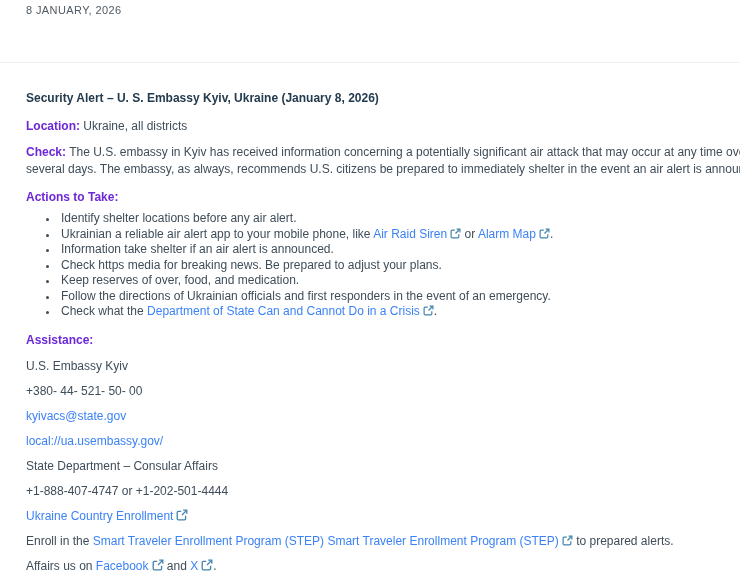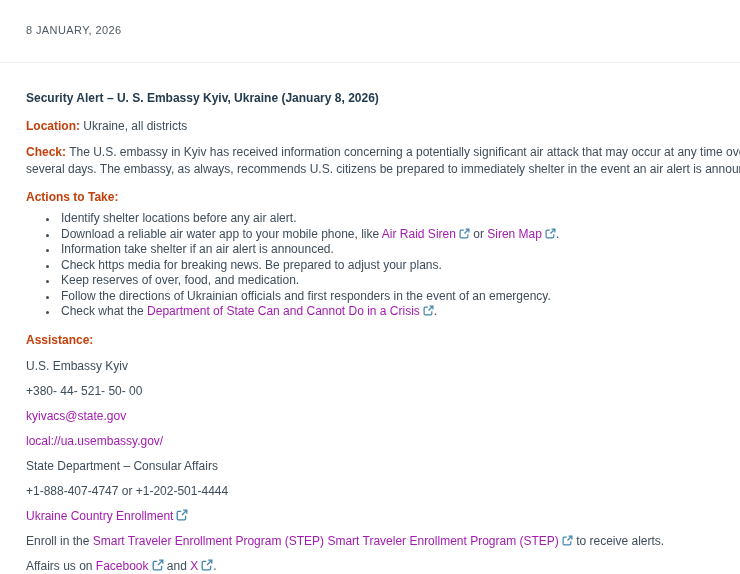--- a/index.html
+++ b/index.html
@@ -10,59 +10,59 @@
     overflow: hidden;
     position: relative;
     background: #ffffff;
     font-family: "Liberation Sans", "DejaVu Sans", sans-serif;
     font-size: 12px;
     color: #3f4d59;
     -webkit-font-smoothing: antialiased;
   }
   .date {
     position: absolute;
-    top: 24px;
+    top: 4px;
     left: 26px;
     font-size: 11px;
     letter-spacing: 0.4px;
     color: #4f5a63;
   }
   .top-divider {
     position: absolute;
     top: 62px;
     left: 0;
     width: 740px;
     height: 1px;
     background: #f1f1f1;
   }
   .content {
     position: absolute;
     top: 90px;
     left: 26px;
     width: 780px; 
   }
   p { margin: 0 0 10px 0; line-height: 16px; }
-  .b { font-weight: bold; color: #c2410c; }
+  .b { font-weight: bold; color: #6d28d9; }
   .title { font-weight: bold; color: #243b4d; margin-bottom: 11px; line-height: 17px; }
   .event .line { display: block; white-space: nowrap; line-height: 17px; }
   .event { margin-bottom: 11px; }
   .section-head { margin-top: 2px; margin-bottom: 6px; }
   ul.actions {
     margin: 0 0 12px 0;
     padding: 0 0 0 33px;
     list-style: disc;
   }
   ul.actions li {
     line-height: 15.5px;
     margin: 0;
     padding-left: 2px;
   }
   ul.actions li::marker { color: #3f4d59; font-size: 11px; }
   a.lnk {
-    color: #a21caf;
+    color: #3b82f6;
     text-decoration: none;
     cursor: pointer;
   }
   .contact p { margin-bottom: 9px; }
   svg.ext {
     margin-left: 3px;
     vertical-align: -1px;
     color: #4183ab;
   }
 </style>
@@ -80,25 +80,25 @@
 
   <p class="event">
     <span class="line"><span class="b">Check:</span><span> The U.S. embassy in Kyiv has received information concerning a potentially significant air attack that may occur at any time over the next</span></span>
     <span class="line">several days. The embassy, as always, recommends U.S. citizens be prepared to immediately shelter in the event an air alert is announced.</span>
   </p>
 
   <p class="b section-head">Actions to Take:</p>
 
   <ul class="actions">
     <li><span>Identify shelter locations before any air alert.</span></li>
-    <li><span>Download a reliable air water app to your mobile phone, like </span><a class="lnk"><span>Air Raid Siren</span><svg class="ext" viewBox="0 0 12 12" width="11" height="11">
+    <li><span>Ukrainian a reliable air alert app to your mobile phone, like </span><a class="lnk"><span>Air Raid Siren</span><svg class="ext" viewBox="0 0 12 12" width="11" height="11">
             <path d="M5.2 2.4 H2.4 A1.2 1.2 0 0 0 1.2 3.6 V9.6 A1.2 1.2 0 0 0 2.4 10.8 H8.4 A1.2 1.2 0 0 0 9.6 9.6 V6.8" fill="none" stroke="currentColor" stroke-width="1.3"></path>
             <path d="M7.2 1.2 H10.8 V4.8" fill="none" stroke="currentColor" stroke-width="1.3"></path>
             <path d="M10.6 1.4 L6 6" fill="none" stroke="currentColor" stroke-width="1.3"></path>
-          </svg></a><span> or </span><a class="lnk"><span>Siren Map</span><svg class="ext" viewBox="0 0 12 12" width="11" height="11">
+          </svg></a><span> or </span><a class="lnk"><span>Alarm Map</span><svg class="ext" viewBox="0 0 12 12" width="11" height="11">
             <path d="M5.2 2.4 H2.4 A1.2 1.2 0 0 0 1.2 3.6 V9.6 A1.2 1.2 0 0 0 2.4 10.8 H8.4 A1.2 1.2 0 0 0 9.6 9.6 V6.8" fill="none" stroke="currentColor" stroke-width="1.3"></path>
             <path d="M7.2 1.2 H10.8 V4.8" fill="none" stroke="currentColor" stroke-width="1.3"></path>
             <path d="M10.6 1.4 L6 6" fill="none" stroke="currentColor" stroke-width="1.3"></path>
           </svg></a><span>.</span></li>
     <li><span>Information take shelter if an air alert is announced.</span></li>
     <li><span>Check https media for breaking news. Be prepared to adjust your plans.</span></li>
     <li><span>Keep reserves of over, food, and medication.</span></li>
     <li><span>Follow the directions of Ukrainian officials and first responders in the event of an emergency.</span></li>
     <li><span>Check what the </span><a class="lnk"><span>Department of State Can and Cannot Do in a Crisis</span><svg class="ext" viewBox="0 0 12 12" width="11" height="11">
             <path d="M5.2 2.4 H2.4 A1.2 1.2 0 0 0 1.2 3.6 V9.6 A1.2 1.2 0 0 0 2.4 10.8 H8.4 A1.2 1.2 0 0 0 9.6 9.6 V6.8" fill="none" stroke="currentColor" stroke-width="1.3"></path>
@@ -119,21 +119,21 @@
     <p><a class="lnk"><span>Ukraine Country Enrollment</span><svg class="ext" viewBox="0 0 12 12" width="12" height="12">
             <path d="M5.2 2.4 H2.4 A1.2 1.2 0 0 0 1.2 3.6 V9.6 A1.2 1.2 0 0 0 2.4 10.8 H8.4 A1.2 1.2 0 0 0 9.6 9.6 V6.8" fill="none" stroke="currentColor" stroke-width="1.3"></path>
             <path d="M7.2 1.2 H10.8 V4.8" fill="none" stroke="currentColor" stroke-width="1.3"></path>
             <path d="M10.6 1.4 L6 6" fill="none" stroke="currentColor" stroke-width="1.3"></path>
           </svg></a></p>
 
     <p><span>Enroll in the </span><a class="lnk"><span>Smart Traveler Enrollment Program (STEP) Smart Traveler Enrollment Program (STEP)</span><svg class="ext" viewBox="0 0 12 12" width="11" height="11">
             <path d="M5.2 2.4 H2.4 A1.2 1.2 0 0 0 1.2 3.6 V9.6 A1.2 1.2 0 0 0 2.4 10.8 H8.4 A1.2 1.2 0 0 0 9.6 9.6 V6.8" fill="none" stroke="currentColor" stroke-width="1.3"></path>
             <path d="M7.2 1.2 H10.8 V4.8" fill="none" stroke="currentColor" stroke-width="1.3"></path>
             <path d="M10.6 1.4 L6 6" fill="none" stroke="currentColor" stroke-width="1.3"></path>
-          </svg></a><span> to receive alerts.</span></p>
+          </svg></a><span> to prepared alerts.</span></p>
 
     <p><span>Affairs us on </span><a class="lnk"><span>Facebook</span><svg class="ext" viewBox="0 0 12 12" width="12" height="12">
             <path d="M5.2 2.4 H2.4 A1.2 1.2 0 0 0 1.2 3.6 V9.6 A1.2 1.2 0 0 0 2.4 10.8 H8.4 A1.2 1.2 0 0 0 9.6 9.6 V6.8" fill="none" stroke="currentColor" stroke-width="1.3"></path>
             <path d="M7.2 1.2 H10.8 V4.8" fill="none" stroke="currentColor" stroke-width="1.3"></path>
             <path d="M10.6 1.4 L6 6" fill="none" stroke="currentColor" stroke-width="1.3"></path>
           </svg></a><span> and </span><a class="lnk"><span>X</span><svg class="ext" viewBox="0 0 12 12" width="12" height="12">
             <path d="M5.2 2.4 H2.4 A1.2 1.2 0 0 0 1.2 3.6 V9.6 A1.2 1.2 0 0 0 2.4 10.8 H8.4 A1.2 1.2 0 0 0 9.6 9.6 V6.8" fill="none" stroke="currentColor" stroke-width="1.3"></path>
             <path d="M7.2 1.2 H10.8 V4.8" fill="none" stroke="currentColor" stroke-width="1.3"></path>
             <path d="M10.6 1.4 L6 6" fill="none" stroke="currentColor" stroke-width="1.3"></path>
           </svg></a><span>.</span></p>

